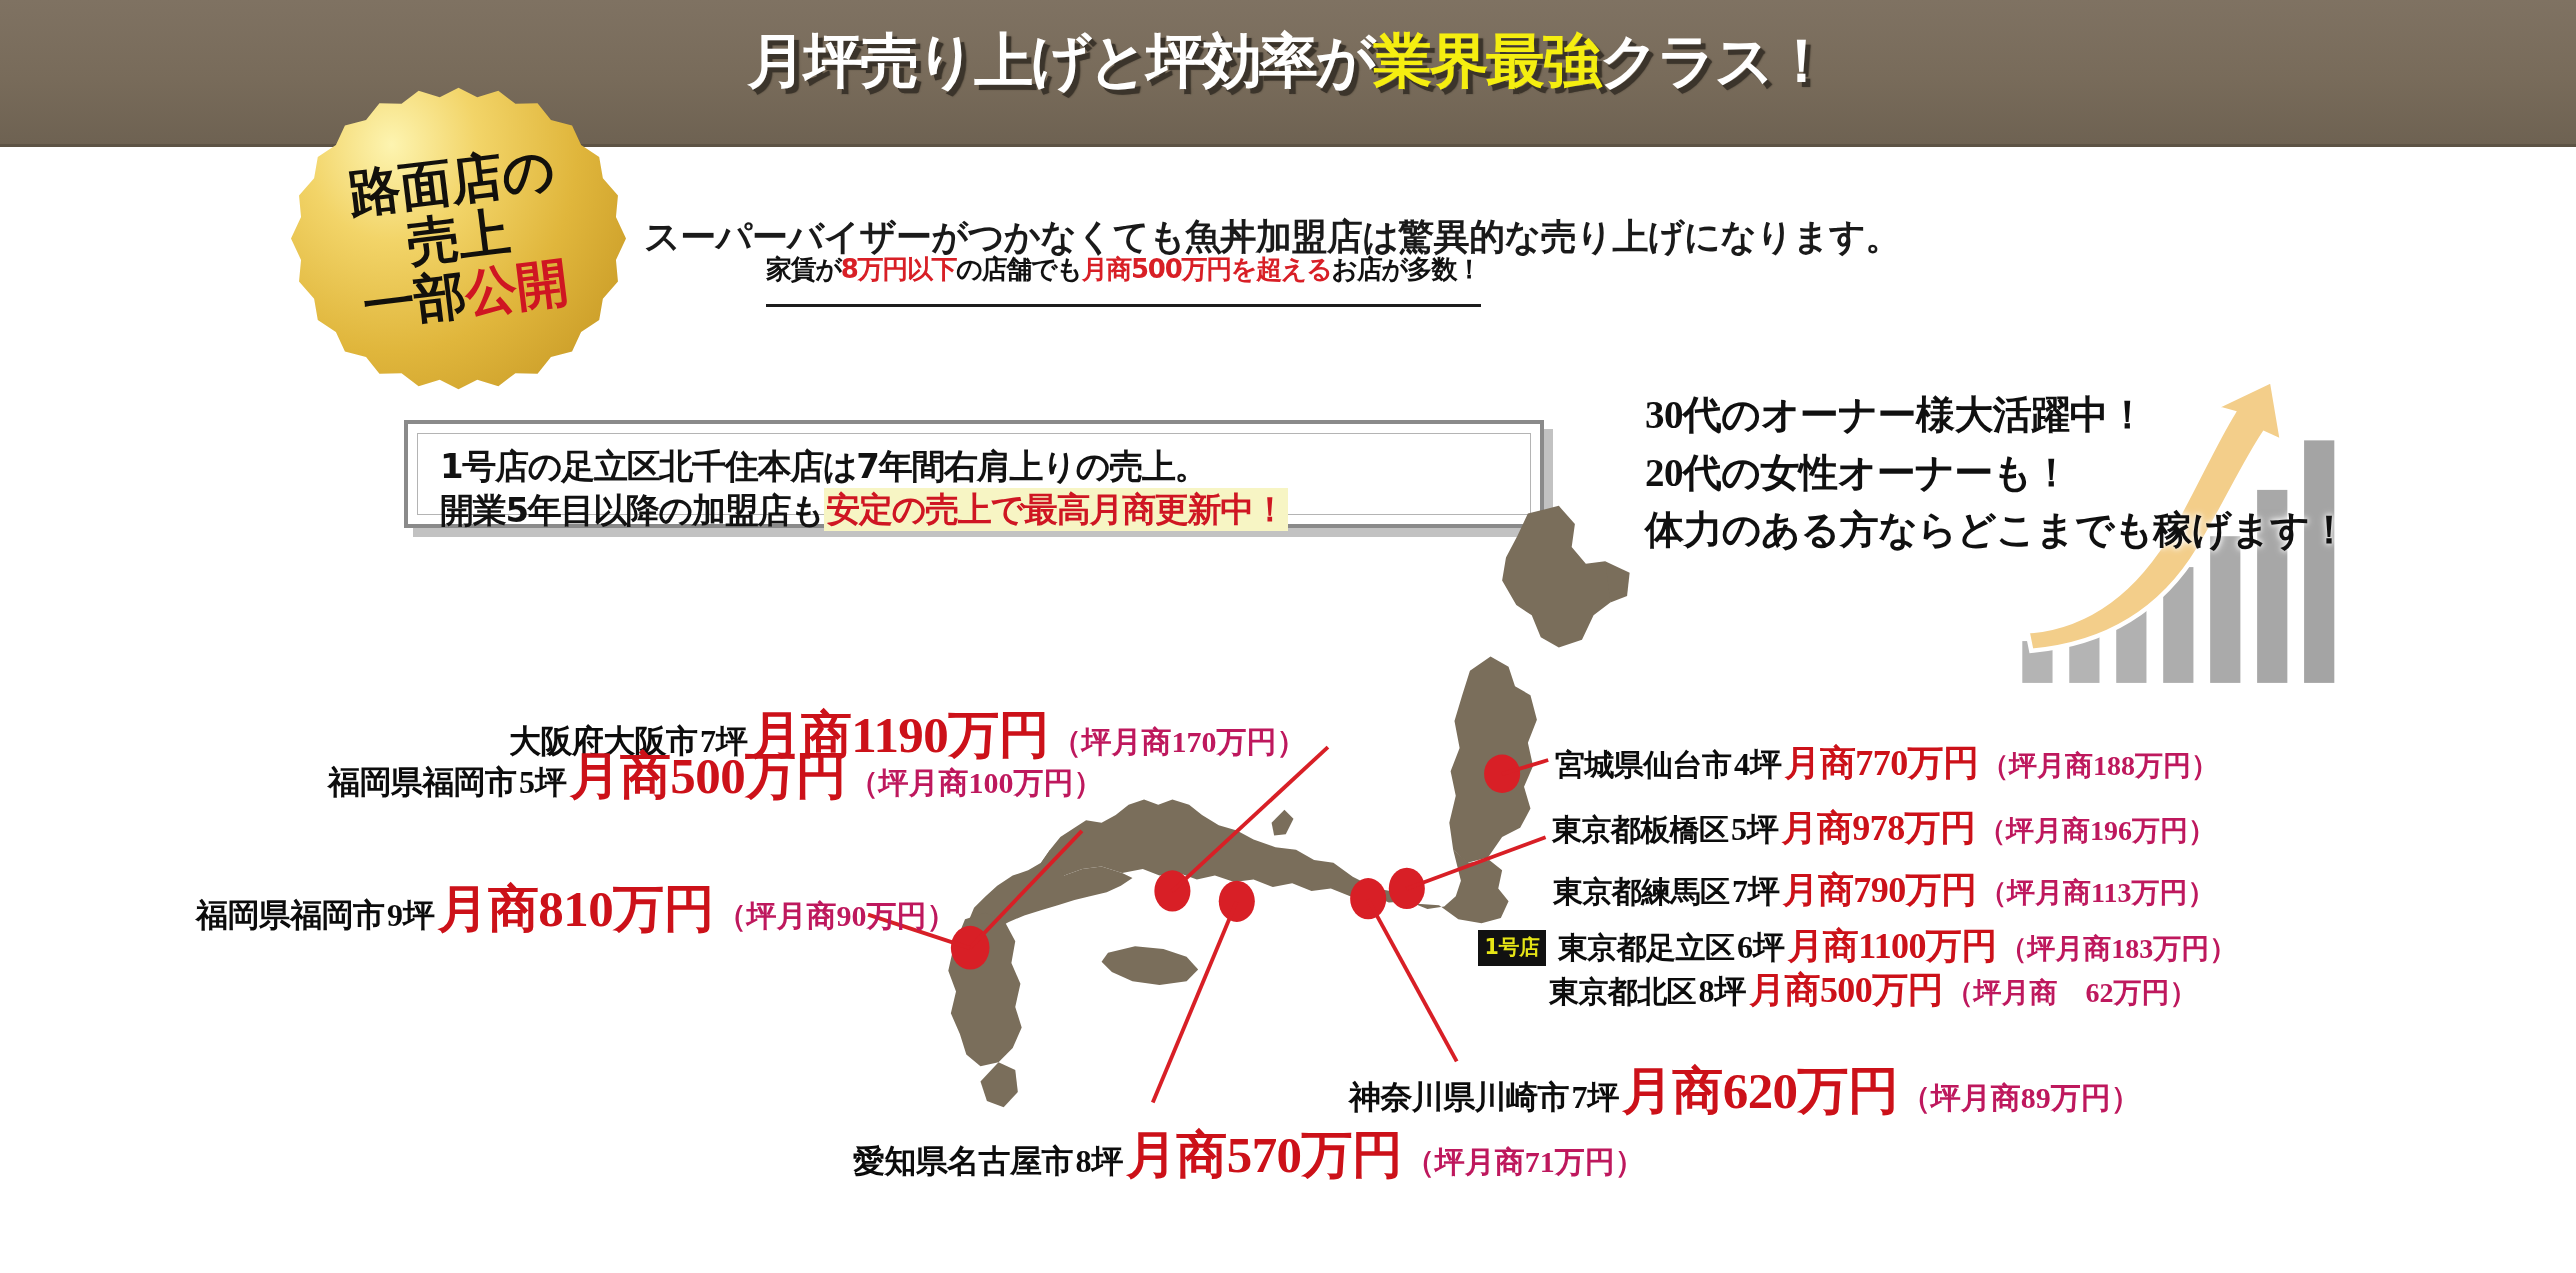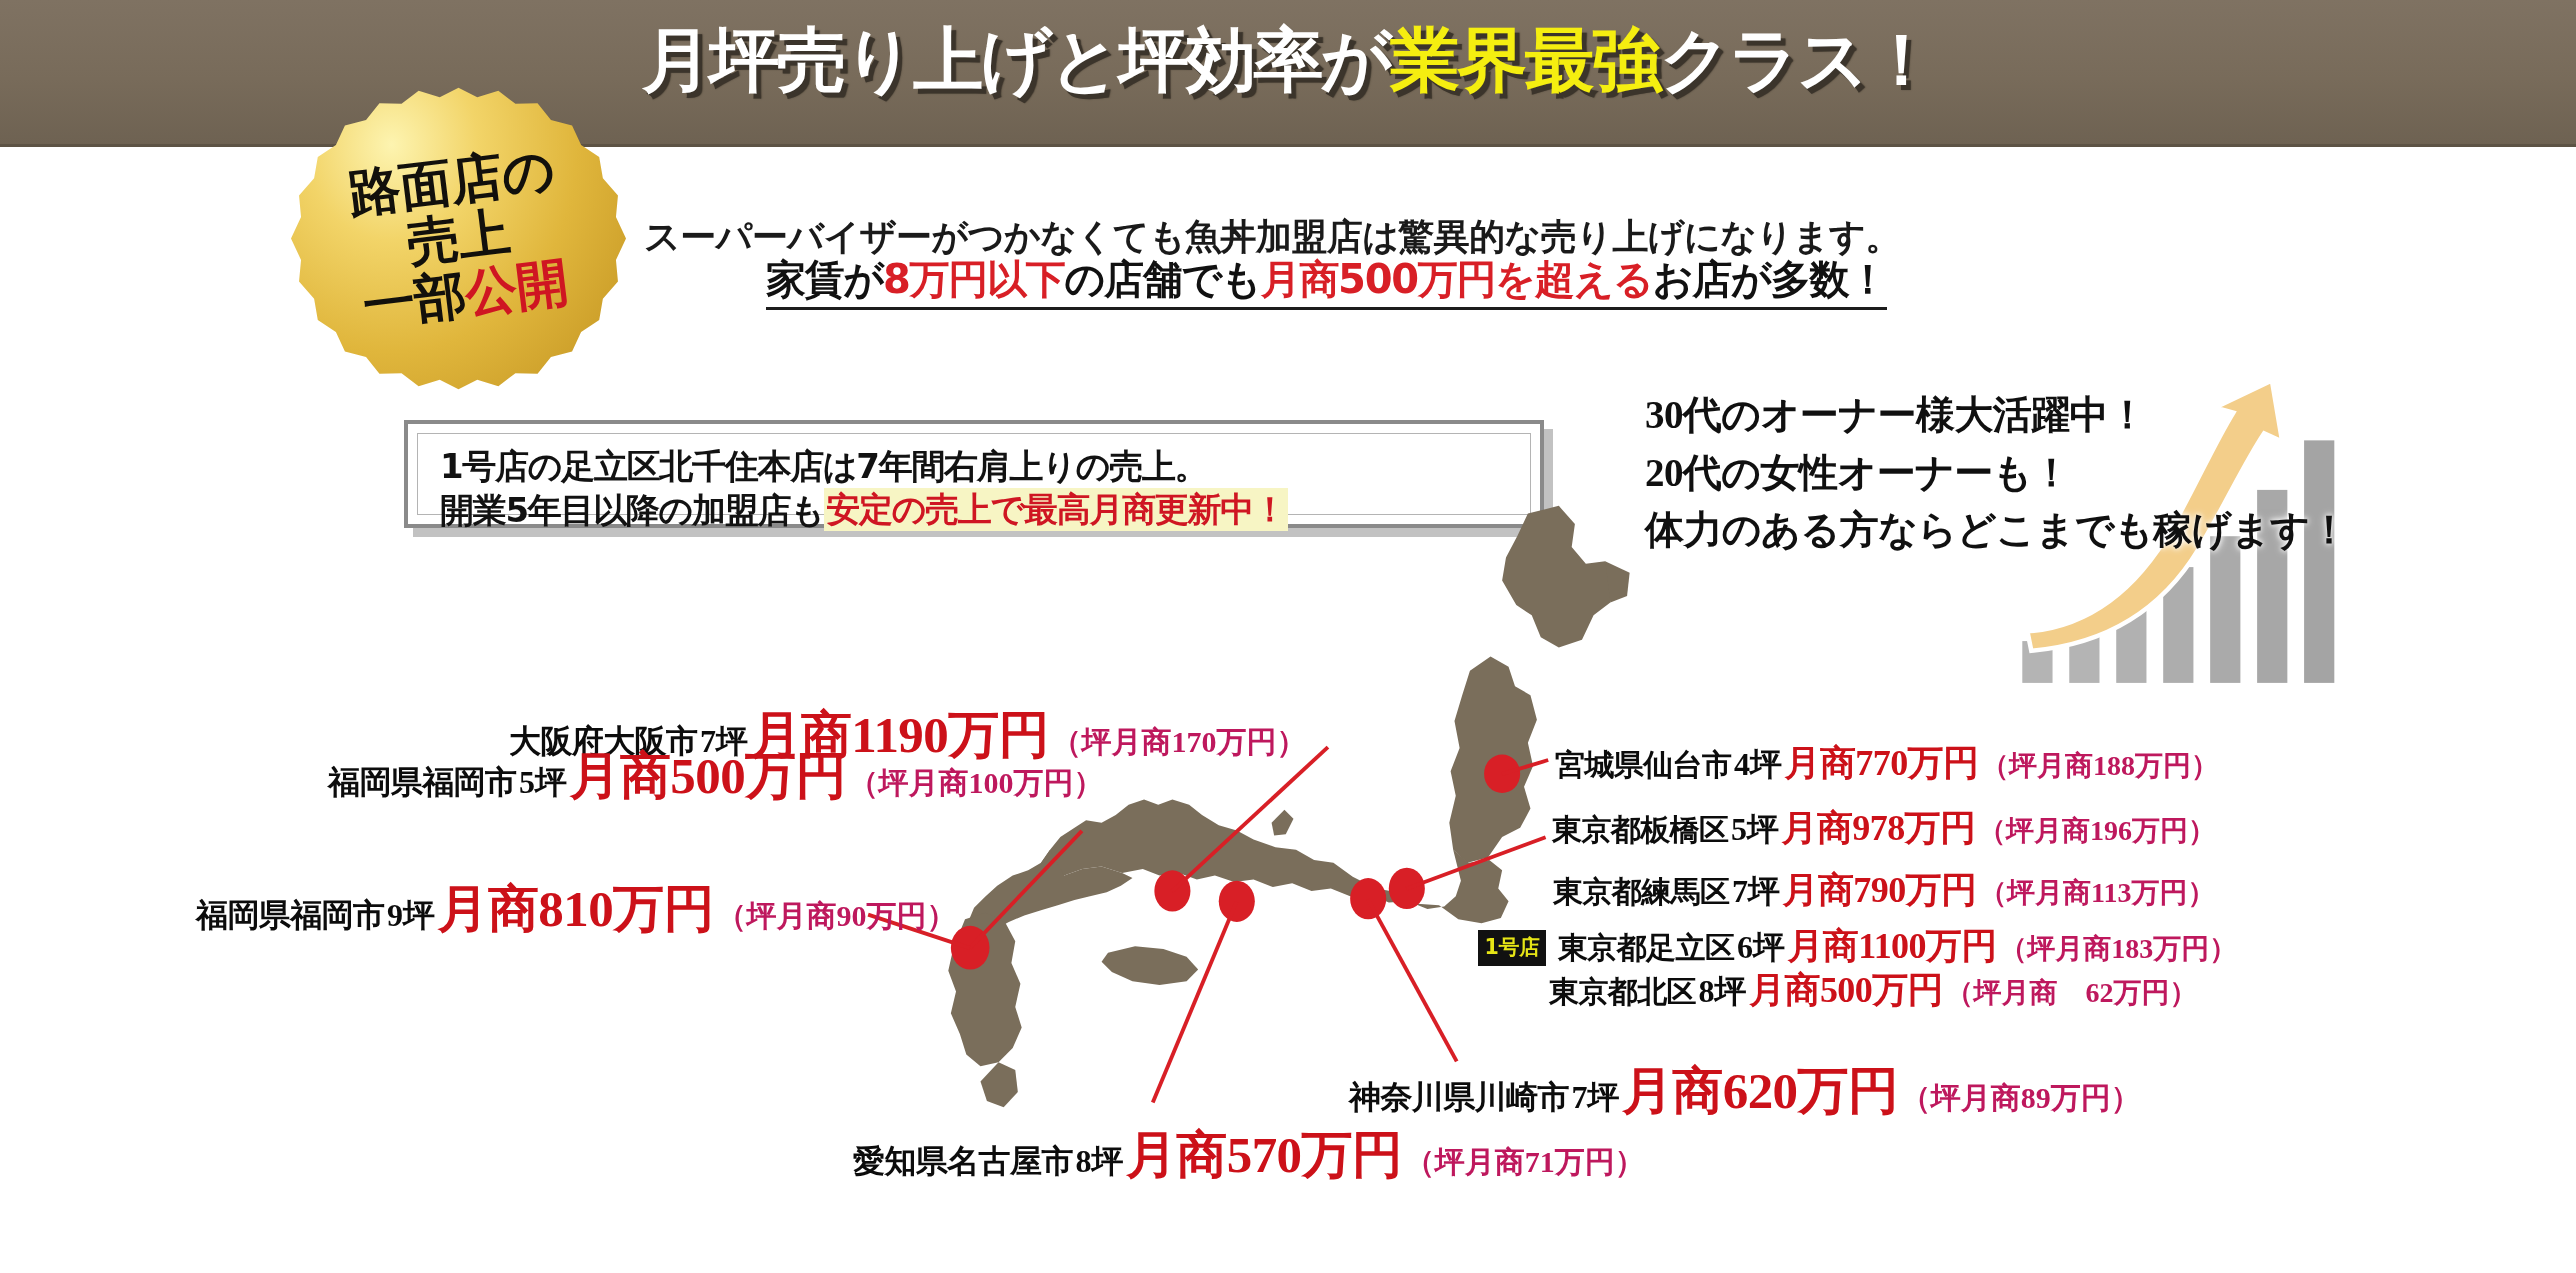--- a/index.html
+++ b/index.html
@@ -16,21 +16,21 @@
   #header-band {
     position: absolute; left:0; top:0; width:2576px; height:147px;
     background: linear-gradient(180deg,#7f7262 0%, #786b5a 55%, #6e6252 100%);
     border-bottom: 3.2px solid #5d5345;
   }
   #header-title {
     position: absolute; left:0; top:11.6px; width:2576px;
     text-align:center;
     font-family:"DejaVu Sans","Liberation Sans",sans-serif;
     font-weight:bold;
-    font-size:70px;
+    font-size:59px;
     line-height:97px;
     letter-spacing:-2.6px;
     white-space:nowrap;
     color:#ffffff;
     text-shadow: 4.5px 4.5px 0 #3b342b, 5.2px 5.2px 1.3px rgba(40,34,26,.55);
   }
   #header-title .hl { color:#f5ee10; }
 
   
   #seal {
@@ -69,24 +69,24 @@
   
   #sub1 {
     position:absolute; left:644px; top:182px;
     font-family:"DejaVu Sans","Liberation Sans",sans-serif;
     font-size:36px; font-weight:bold; color:#1a1a1a;
     white-space:nowrap; letter-spacing:-0.6px;margin-top:31px;
   }
   #sub2 {
     position:absolute; left:766px; top:252px;
     font-family:"DejaVu Sans","Liberation Sans",sans-serif;
-    font-size:40px; font-weight:bold; color:#111;
+    font-size:26px; font-weight:bold; color:#111;
     white-space:nowrap; letter-spacing:-1.3px;
     border-bottom:3.2px solid #1d1d1d;
-    padding-bottom:0;
+    padding-bottom:17px;
   }
   #sub2 .red { color:#d81f26; }
 
   
   #stmt-box {
     position:absolute; left:404px; top:420px; width:1140px; height:108px;
     border:4.5px solid #8a8a8a;
     background:#fff;
     box-shadow: 9px 9px 0 rgba(120,120,120,.45);
   }

